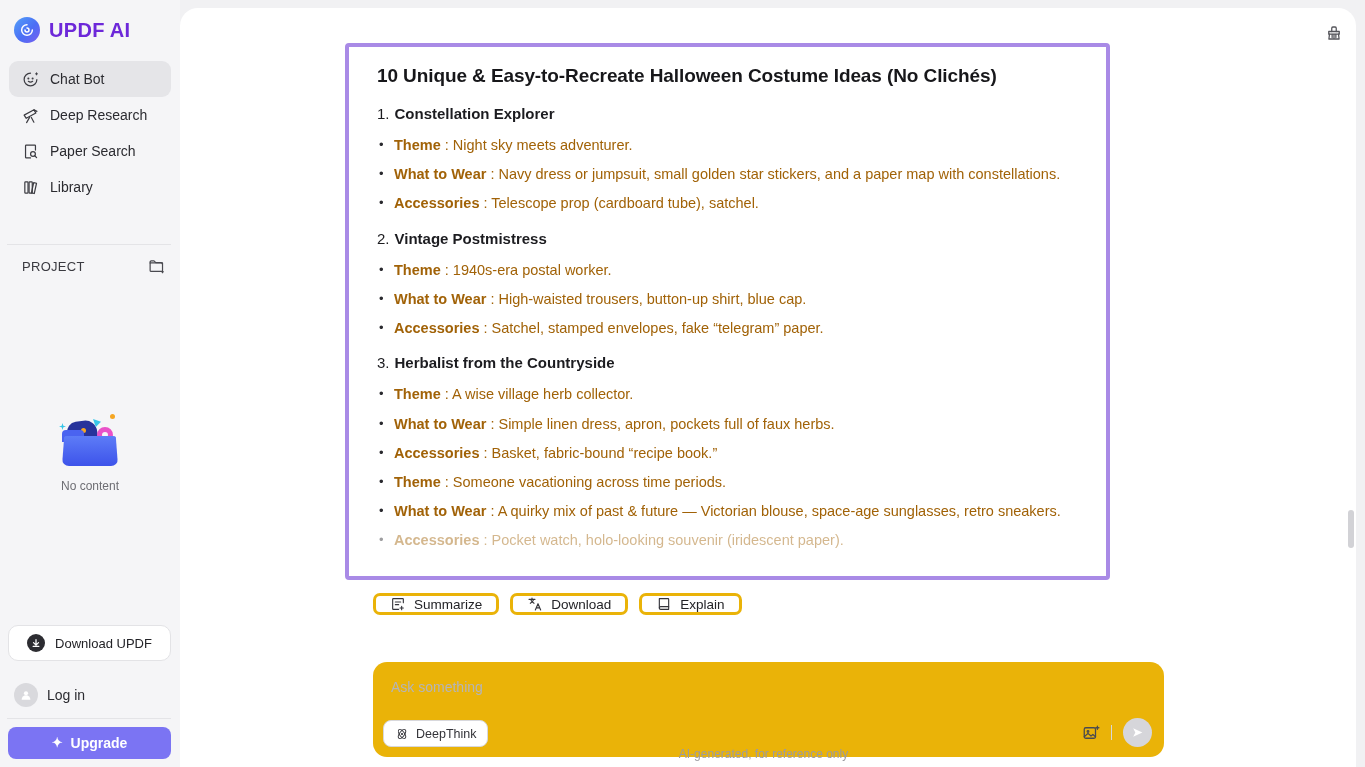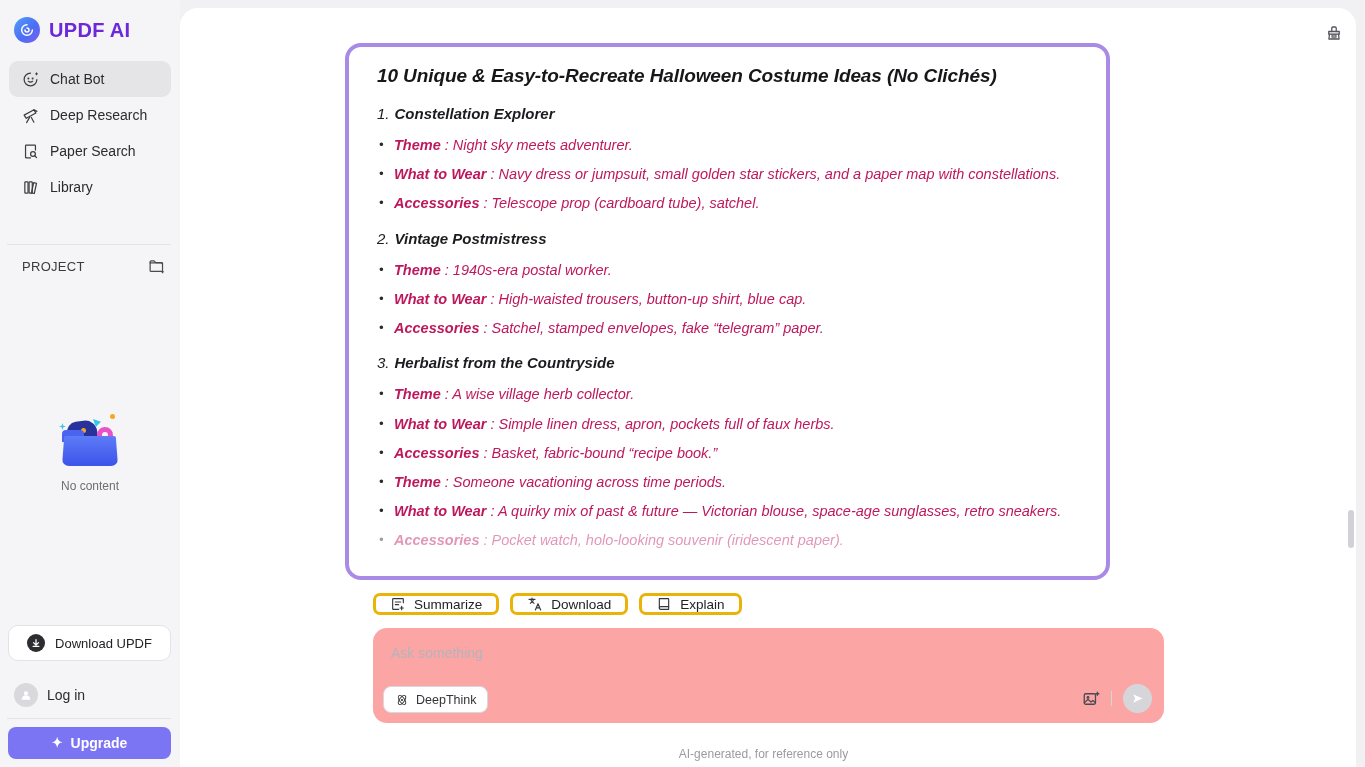--- a/index.html
+++ b/index.html
@@ -43,35 +43,35 @@
   .login-row { position:absolute; left:14px; top:683px; display:flex; align-items:center; gap:9px; cursor:pointer; }
   .avatar { width:24px; height:24px; border-radius:50%; background:#d9d9dd; display:flex; align-items:center; justify-content:center; color:#fff; }
   .login-label { font-size:14px; color:#2b2b30; }
   .upgrade-btn { position:absolute; left:8px; top:727px; width:163px; height:32px; border:none; border-radius:8px; background:#7b74f3; color:#fff; font-size:14px; font-weight:bold; display:flex; align-items:center; justify-content:center; gap:8px; cursor:pointer; font-family:inherit; }
   .spark { font-size:13px; position:relative; top:-1px; }
 
   
   .main-panel { position:absolute; left:180px; top:8px; right:9px; bottom:0; background:#fff; border-radius:18px 18px 0 0; }
   .clear-btn { position:absolute; top:16px; right:13px; color:#55555b; }
 
-  .msg-box { position:absolute; left:165px; top:35px; width:765px; height:537px; border:4px solid #a98ae6; border-radius:16px; background:#fff; padding:13px 28px 0 28px; overflow:hidden;font-style:italic; }
+  .msg-box { position:absolute; left:165px; top:35px; width:765px; height:537px; border:4px solid #a98ae6; border-radius:4px; background:#fff; padding:13px 28px 0 28px; overflow:hidden; }
   .msg-title { font-size:19px; font-weight:bold; color:#17171a; letter-spacing:-.1px; margin:5px 0 14px 0; }
   .sec-heading { font-size:15px; margin:18px 0 16px 0; color:#1c1c20; }
   .sec-num { font-weight:normal; margin-right:5px; }
   .sec-title { font-weight:bold; }
-  .bullet { position:relative; font-size:14.5px; color:#be185d; margin:0 0 14px 0; padding-left:17px; line-height:1.05; }
+  .bullet { position:relative; font-size:14.5px; color:#a16207; margin:0 0 14px 0; padding-left:17px; line-height:1.05; }
   .bullet::before { content:"•"; position:absolute; left:2px; top:0; font-size:13px; color:#2a2a2f; }
   .b-label { font-weight:bold; }
   .bullet.faded { opacity:.45; }
 
   .actions-row { position:absolute; left:193px; top:585px; display:flex; gap:11px; }
   .action-btn { display:flex; align-items:center; gap:8px; height:22px; padding:0 14px; background:#fff; border:3px solid #eab308; border-radius:7px; font-size:13.5px; color:#232327; cursor:pointer; font-family:inherit; }
   .action-btn .aicon { color:#35353b; }
 
-  .input-box { position:absolute; left:193px; top:620px; width:791px; height:95px; background:#fca5a5; border-radius:14px; }
+  .input-box { position:absolute; left:193px; top:654px; width:791px; height:95px; background:#eab308; border-radius:14px; }
   .ask-input { position:absolute; left:0; top:0; width:100%; height:50px; background:transparent; border:none; outline:none; resize:none; padding:17px 18px; font-size:14px; color:#2a2a2f; font-family:inherit; }
   .ask-input::placeholder { color:#b4b4ba; }
   .deepthink-btn { position:absolute; left:10px; bottom:10px; display:flex; align-items:center; gap:7px; height:27px; padding:0 11px; background:#fff; border:1px solid #d8d8dc; border-radius:8px; font-size:12.5px; color:#333338; cursor:pointer; font-family:inherit; }
   .input-right { position:absolute; right:12px; bottom:10px; display:flex; align-items:center; gap:11px; }
   .img-btn { color:#4a4a50; }
   .v-div { width:1px; height:15px; background:#d6d6da; }
   .send-btn { width:29px; height:29px; border-radius:50%; border:none; background:#d6d6da; display:flex; align-items:center; justify-content:center; color:#fff; cursor:pointer; }
 
   .footer-note { position:absolute; left:0; right:9px; top:739px; text-align:center; font-size:12px; color:#9b9ba1; }
   .scroll-thumb { position:absolute; right:2px; top:502px; width:6px; height:38px; border-radius:3px; background:#d2d2d6; }

